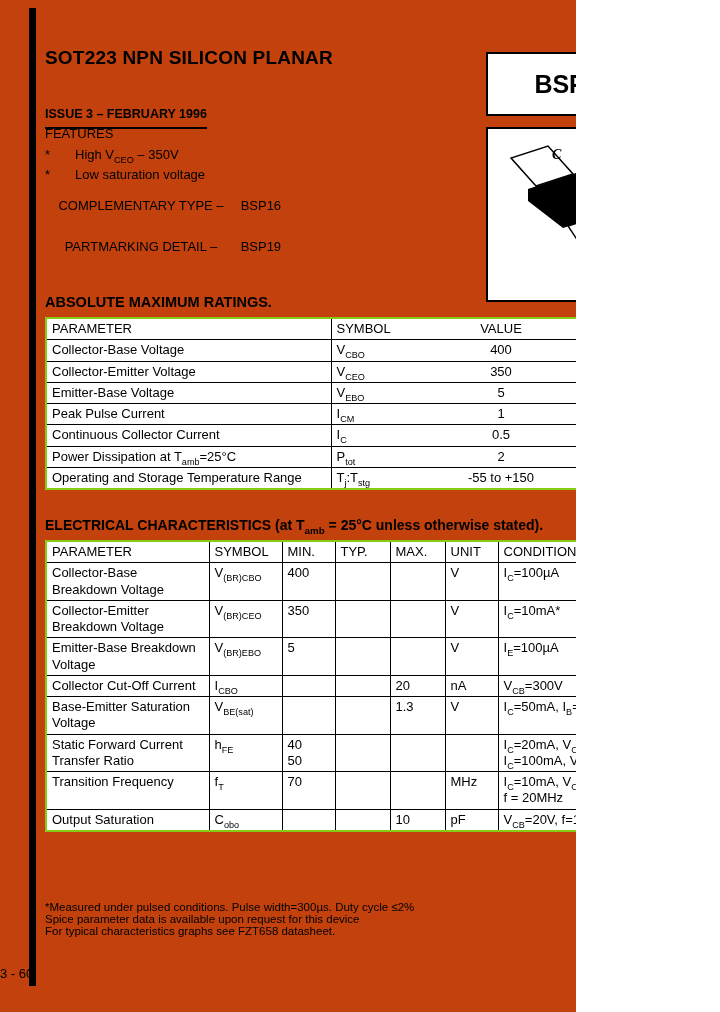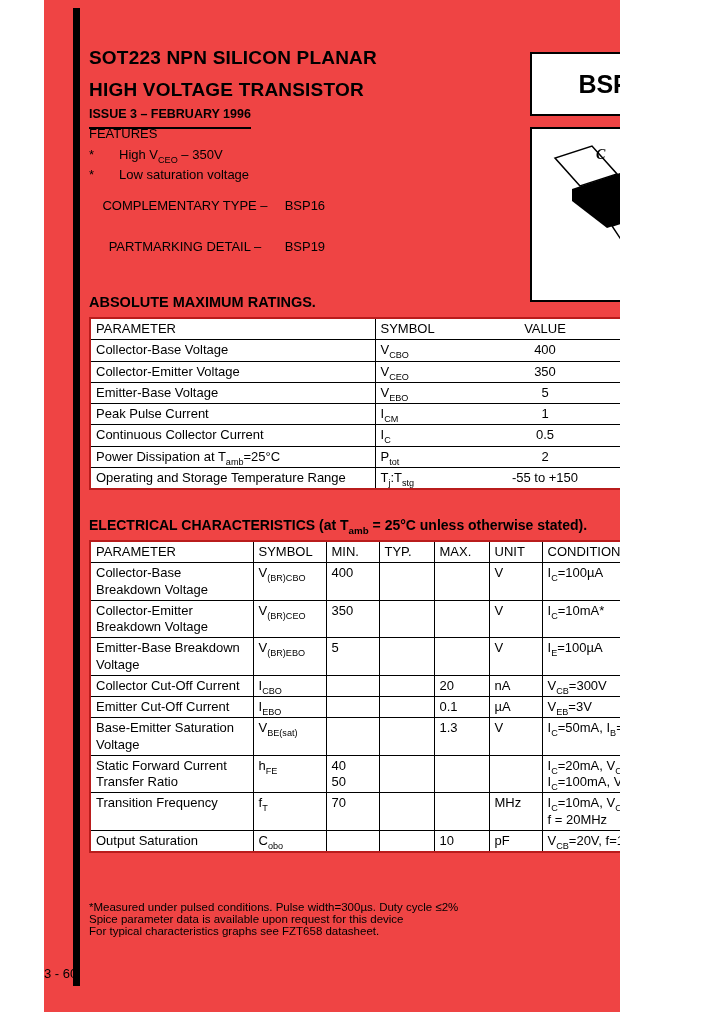--- a/index.html
+++ b/index.html
@@ -1,56 +1,55 @@
 <!DOCTYPE html>
 <html><head>
 <meta charset="utf-8">
 <style>
   html,body{margin:0;padding:0;}
-  .page{position:relative;width:576px;height:1012px;background:#ef4444;color:#000;
-        font-family:"Liberation Sans",sans-serif;overflow:hidden;margin-left:44px;}
+  .page{position:relative;width:576px;height:1012px;background:#c2410c;color:#000;
+        font-family:"Liberation Sans",sans-serif;overflow:hidden;}
   .bar{position:absolute;left:29px;top:8px;width:7px;height:978px;background:#000;}
   .title{position:absolute;left:45px;top:42px;font-size:19px;font-weight:bold;line-height:32px;letter-spacing:.2px;}
   .issue{position:absolute;left:45px;top:107px;font-size:12.5px;font-weight:bold;
          border-bottom:2px solid #000;padding-bottom:6px;}
   .part-box{position:absolute;left:486px;top:52px;width:172px;height:60px;border:2px solid #000;
             display:flex;align-items:center;justify-content:center;font-size:25px;font-weight:bold;background:#fff;}
   .pkg-box{position:absolute;left:486px;top:127px;width:172px;height:171px;border:2px solid #000;background:#fff;}
   .features{position:absolute;left:45px;top:126px;width:420px;font-size:13px;}
   .feat-head{margin-bottom:6px;}
   .feat-row{display:flex;margin-bottom:5px;}
   .feat-bullet{width:30px;}
   .kv{position:absolute;left:45px;font-size:13px;text-align:center;}
   .kv .lbl{display:inline-block;width:192px;}
   .h-abs{position:absolute;left:45px;top:294px;font-size:14.5px;font-weight:bold;}
   .h-elec{position:absolute;left:45px;top:517px;font-size:14px;font-weight:bold;}
   table{border-collapse:collapse;table-layout:fixed;width:615px;font-size:13px;background:#fff;}
   .abs-table{position:absolute;left:45px;top:317px;}
   .elec-table{position:absolute;left:45px;top:540px;}
-  table{border:2px solid #b91c1c;padding-left:36px;}
+  table{border:2px solid #84cc16;padding-left:36px;}
   td{border-bottom:1px solid #000;padding:2px 5px;vertical-align:top;white-space:pre-line;line-height:1.25;}
   tr:last-child td{border-bottom:none;}
   .abs td.p{border-right:1px solid #000;}
   .abs td.v,.abs td.u{text-align:center;}
   .elec td{border-right:1px solid #000;}
   .elec td:last-child{border-right:none;}
   sub{font-size:.7em;line-height:0;}
   .foot{position:absolute;left:45px;top:901px;font-size:11.5px;line-height:12px;}
   .pageno{position:absolute;left:0;top:966px;width:100%;text-align:left;font-size:13px;}
   .pkglabel{font-family:"Liberation Serif",serif;font-style:italic;font-weight:bold;font-size:14px;}
 </style>
 </head>
 <body>
 
 <div class="page">
   <div class="bar"></div>
 
   <div class="title">
     <div>SOT223 NPN SILICON PLANAR</div>
-    <div>HIGH VOLTAGE TRANSISTOR</div>
   </div>
 
   <div class="issue">ISSUE 3 – FEBRUARY 1996</div>
 
   <div class="part-box">
     <span>BSP19</span>
   </div>
 
   <div class="pkg-box">
     <svg width="172" height="171" viewBox="0 0 172 171">
@@ -200,29 +199,20 @@
     <tr>
       <td>Collector Cut-Off Current</td>
       <td>I<sub>CBO</sub></td>
       <td></td>
       <td></td>
       <td>20</td>
       <td>nA</td>
       <td>V<sub>CB</sub>=300V</td>
     </tr>
     <tr>
-      <td>Emitter Cut-Off Current</td>
-      <td>I<sub>EBO</sub></td>
-      <td></td>
-      <td></td>
-      <td>0.1</td>
-      <td>µA</td>
-      <td>V<sub>EB</sub>=3V</td>
-    </tr>
-    <tr>
       <td>Base-Emitter Saturation Voltage</td>
       <td>V<sub>BE(sat)</sub></td>
       <td></td>
       <td></td>
       <td>1.3</td>
       <td>V</td>
       <td>I<sub>C</sub>=50mA, I<sub>B</sub>=4mA*</td>
     </tr>
     <tr>
       <td>Static Forward Current Transfer Ratio</td>

